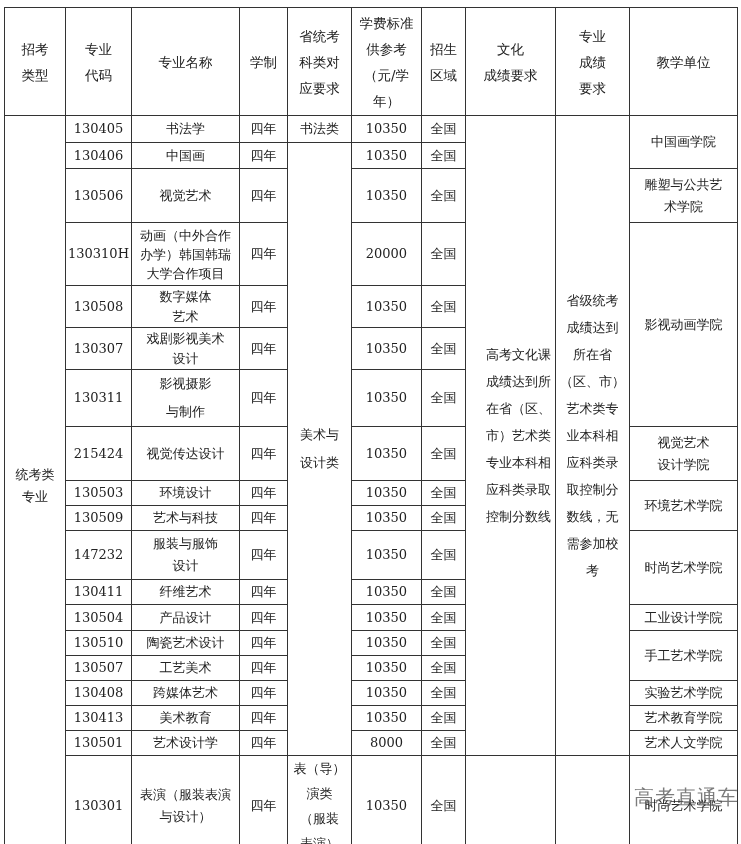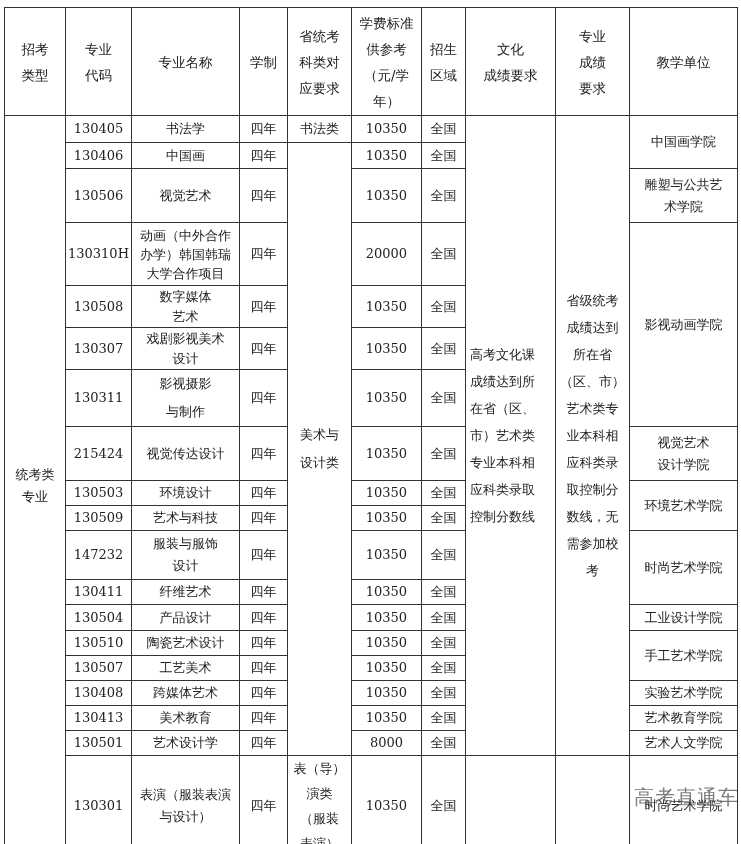--- a/index.html
+++ b/index.html
@@ -3,21 +3,21 @@
 <meta charset="utf-8">
 <style>
   html, body { margin:0; padding:0; background:#ffffff; }
   body { width:741px; height:844px; position:relative; overflow:hidden;
          font-family: "DejaVu Serif", "Liberation Serif", serif; color:#222; }
   table { position:absolute; left:4px; top:7px; border-collapse:collapse; table-layout:fixed; }
   td, th { border:1.3px solid #333; text-align:center; vertical-align:middle;
            font-size:13px; line-height:22px; padding:0 2px; font-weight:normal; }
   th { font-family: "DejaVu Sans", "Liberation Sans", sans-serif; font-size:13.5px; line-height:26px; }
   .wrap { white-space:pre-line; }
-  .req { text-align:left; padding:0 4px; line-height:27px;margin-left:42px; }
+  .req { text-align:right; padding:0 4px; line-height:27px;margin-left:42px; }
   .watermark { position:absolute; left:634px; top:784px; font-family:"DejaVu Sans", sans-serif;
                font-size:20px; color:rgba(80,80,80,0.75); letter-spacing:1px; }
 </style>
 </head>
 <body>
 
 <table>
   <colgroup>
     <col style="width:61px">
       <col style="width:64px">

